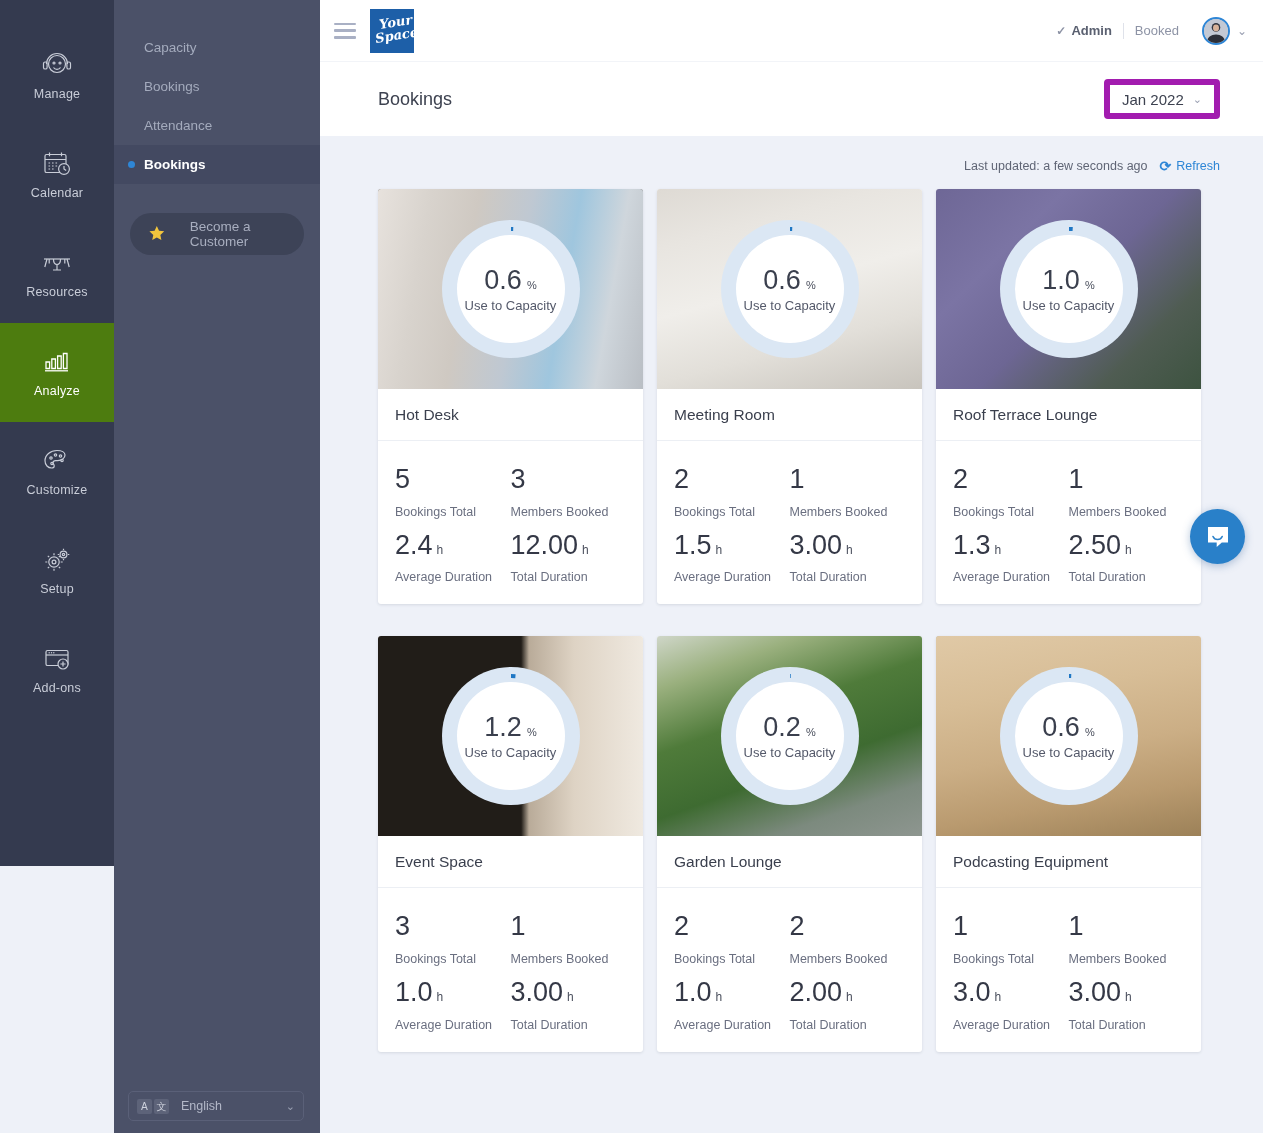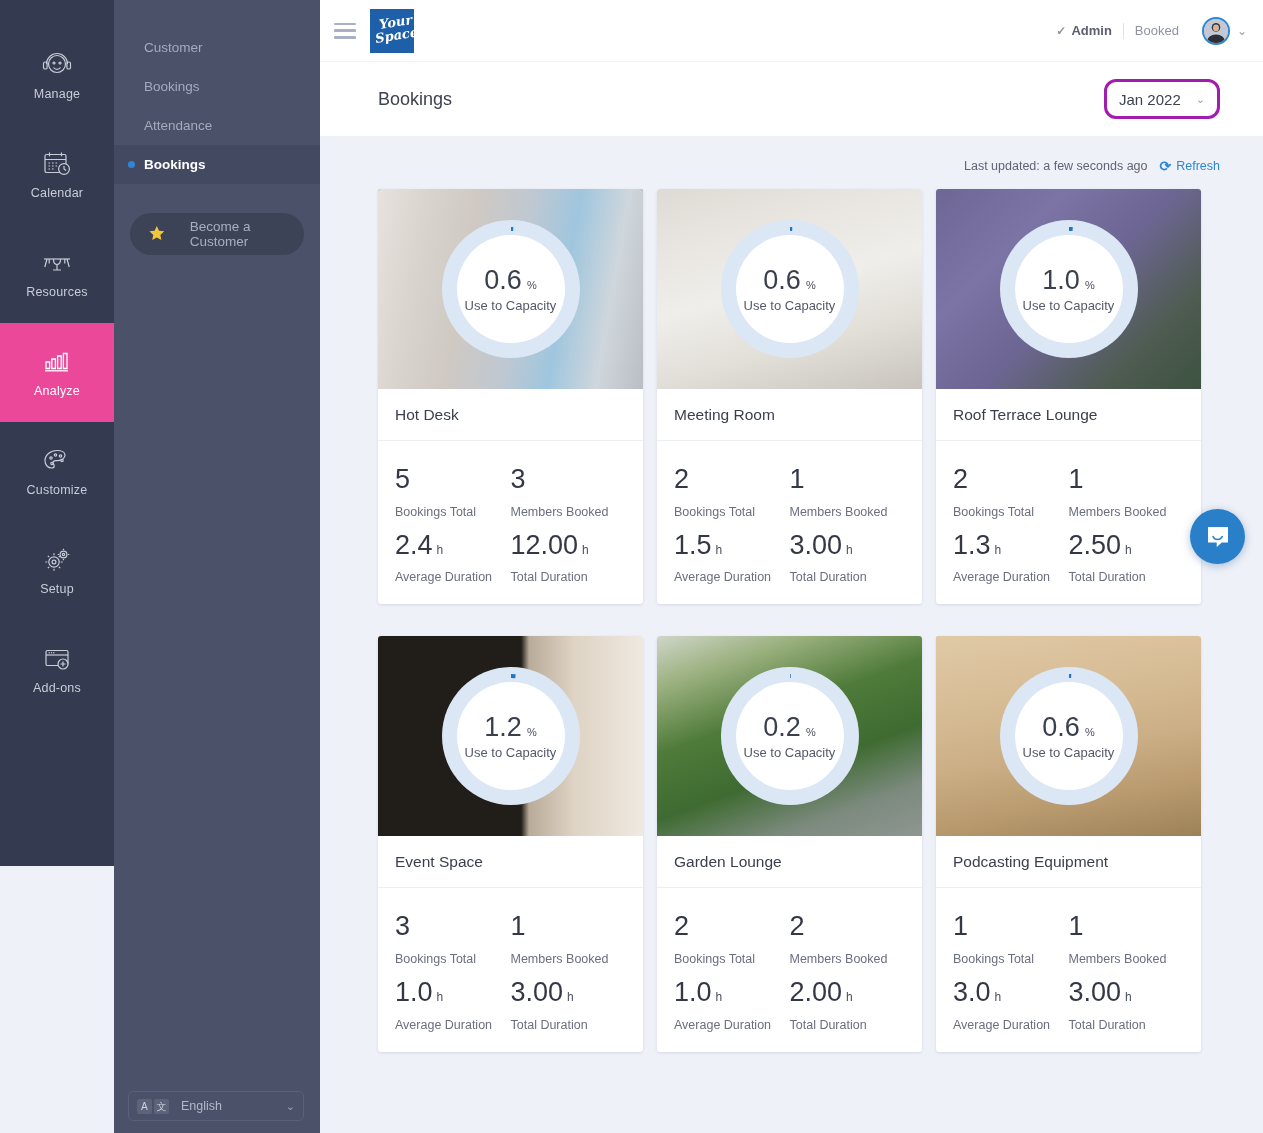--- a/index.html
+++ b/index.html
@@ -20,21 +20,21 @@
   }
   .rail-item {
     height: 99px; width: 114px;
     display: flex; flex-direction: column;
     align-items: center; justify-content: center;
     gap: 7px; cursor: pointer;
   }
   .rail-item .r-label {
     font-size: 12.5px; color: #c9cdd8; letter-spacing: .2px;
   }
-  .rail-item.active { background: #ec4899; }
+  .rail-item.active { background: #4d7c0f; }
   .rail-item.active .r-label { color: #ffffff; }
   .rail-icon { width: 34px; height: 30px; display: block; }
   .rail-spacer-top { height: 26px; }
 
   
   .subnav {
     width: 206px; height: 1133px; flex: 0 0 206px;
     background: #4b5168; position: relative;
   }
   .subnav-top { padding-top: 28px; }
@@ -112,21 +112,21 @@
   .caret-dn { margin-left: 7px; color: #9aa0b2; font-size: 12px; cursor: pointer; }
 
   .titlebar {
     height: 75px; background: #ffffff;
     display: flex; align-items: center; padding: 0 43px 0 58px;
     border-top: 1px solid #f2f4f8;
   }
   .page-title { font-size: 18px; color: #3d4250; font-weight: 400; }
   .period {
     margin-left: auto; width: 116px; height: 40px;
-    border: 3px solid #a21caf; border-radius: 12px; background: #fff;
+    border: 6px solid #a21caf; border-radius: 4px; background: #fff;
     display: flex; align-items: center; padding: 0 12px;
     cursor: pointer;
   }
   .period-val { font-size: 15px; color: #3d4250; flex: 1; }
 
   .content { padding: 18px 43px 0 58px; }
   .updated-row {
     display: flex; align-items: center; justify-content: flex-end;
     gap: 12px; height: 24px; margin-bottom: 11px;
   }
@@ -292,21 +292,21 @@
           <path d="M23 17.4v5.2M20.4 20h5.2"></path>
         </svg>
       </span>
       <span class="r-label">Add-ons</span>
     </div>
   </nav>
 
   <aside class="subnav">
     <div class="subnav-top">
       <div class="sub-item">
-        <span>Customer</span>
+        <span>Capacity</span>
       </div>
       <div class="sub-item">
         <span>Bookings</span>
       </div>
       <div class="sub-item">
         <span>Attendance</span>
       </div>
       <div class="sub-item active">
         <span class="dot"></span>
         <span>Bookings</span>

